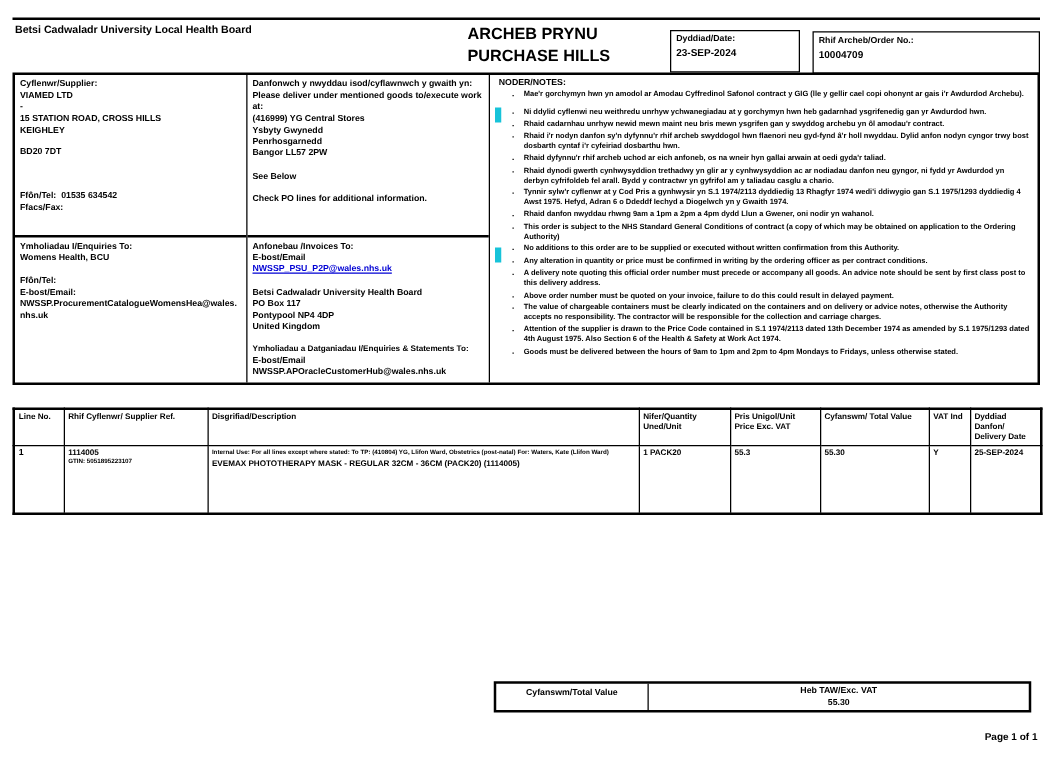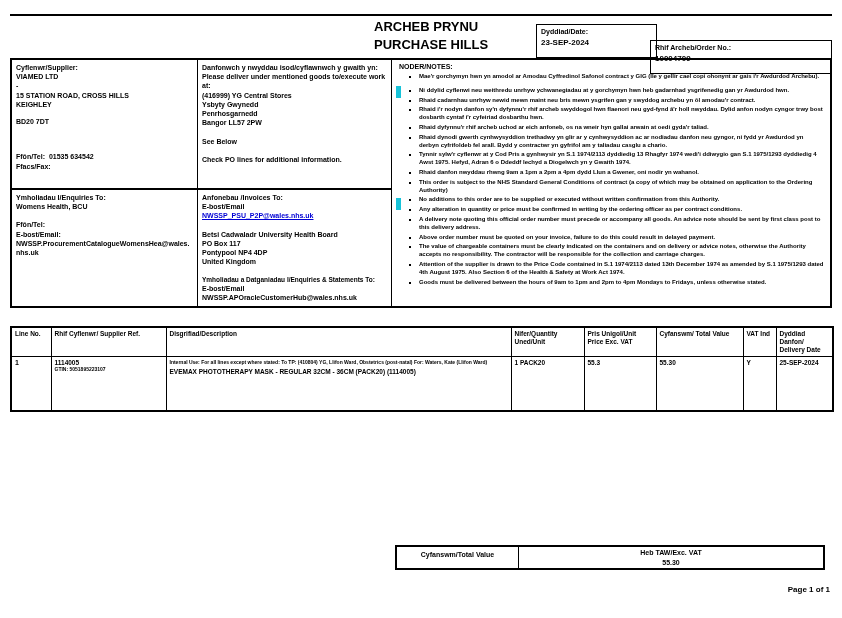--- a/index.html
+++ b/index.html
@@ -10,22 +10,22 @@
   }
   .t7 { font-size:7px; font-weight:bold; line-height:1.32; }
   .t65 { font-size:6.5px; font-weight:bold; line-height:1.3; }
   .sp8 { height:8px; }
   .sp9 { height:9px; }
   .sp26 { height:26px; }
 
   .top-rule { position:absolute; left:10px; top:14px; width:822px; border-top:2px solid #000; }
   .hdr-org   { position:absolute; left:12px;  top:18px; font-size:8.5px; font-weight:bold; line-height:1.4; }
   .hdr-title { position:absolute; left:374px; top:18px; font-size:13px; font-weight:bold; line-height:1.4; }
-  .date-box  { position:absolute; left:536px; top:24px; width:121px; height:34px; border:1px solid #000; box-sizing:border-box; padding:3px 4px; font-size:7px; font-weight:bold; }
-  .order-box { position:absolute; left:650px; top:40px; width:182px; height:34px; border:1px solid #000; box-sizing:border-box; padding:3px 4px; font-size:7px; font-weight:bold; }
+  .date-box  { position:absolute; left:536px; top:24px; width:104px; height:34px; border:1px solid #000; box-sizing:border-box; padding:3px 4px; font-size:7px; font-weight:bold; }
+  .order-box { position:absolute; left:650px; top:25px; width:182px; height:34px; border:1px solid #000; box-sizing:border-box; padding:3px 4px; font-size:7px; font-weight:bold; }
   .date-box .val, .order-box .val { font-size:8px; margin-top:3px; }
 
   .main { position:absolute; left:10px; top:58px; width:822px; height:250px; border:2px solid #000; box-sizing:border-box; display:flex; }
   .col1 { width:186px; border-right:1px solid #000; box-sizing:border-box; display:flex; flex-direction:column; }
   .col2 { width:194px; border-right:1px solid #000; box-sizing:border-box; display:flex; flex-direction:column; }
   .col3 { flex:1; position:relative; padding:3px 5px 2px 7px; box-sizing:border-box; }
   .box-top { height:130px; border-bottom:2px solid #000; box-sizing:border-box; padding:3px 4px; overflow:hidden; }
   .box-bot { flex:1; padding:3px 4px; overflow:hidden; }
 
   .email-wrap { word-break:break-all; }
@@ -57,20 +57,21 @@
   .totals .tval { flex:1; text-align:center; font-size:7px; line-height:1.4; padding-top:1px; }
 
   .page-num { position:absolute; right:12px; top:585px; font-size:8px; font-weight:bold;text-align:center; }
 </style>
 </head>
 <body>
 
 <div class="top-rule"></div>
 
 <div class="hdr-org">
+  <div>Betsi Cadwaladr University Local Health Board</div>
 </div>
 
 <div class="hdr-title">
   <div>ARCHEB PRYNU</div>
   <div>PURCHASE HILLS</div>
 </div>
 
 <div class="date-box">
   <div>Dyddiad/Date:</div>
   <div class="val">23-SEP-2024</div>

